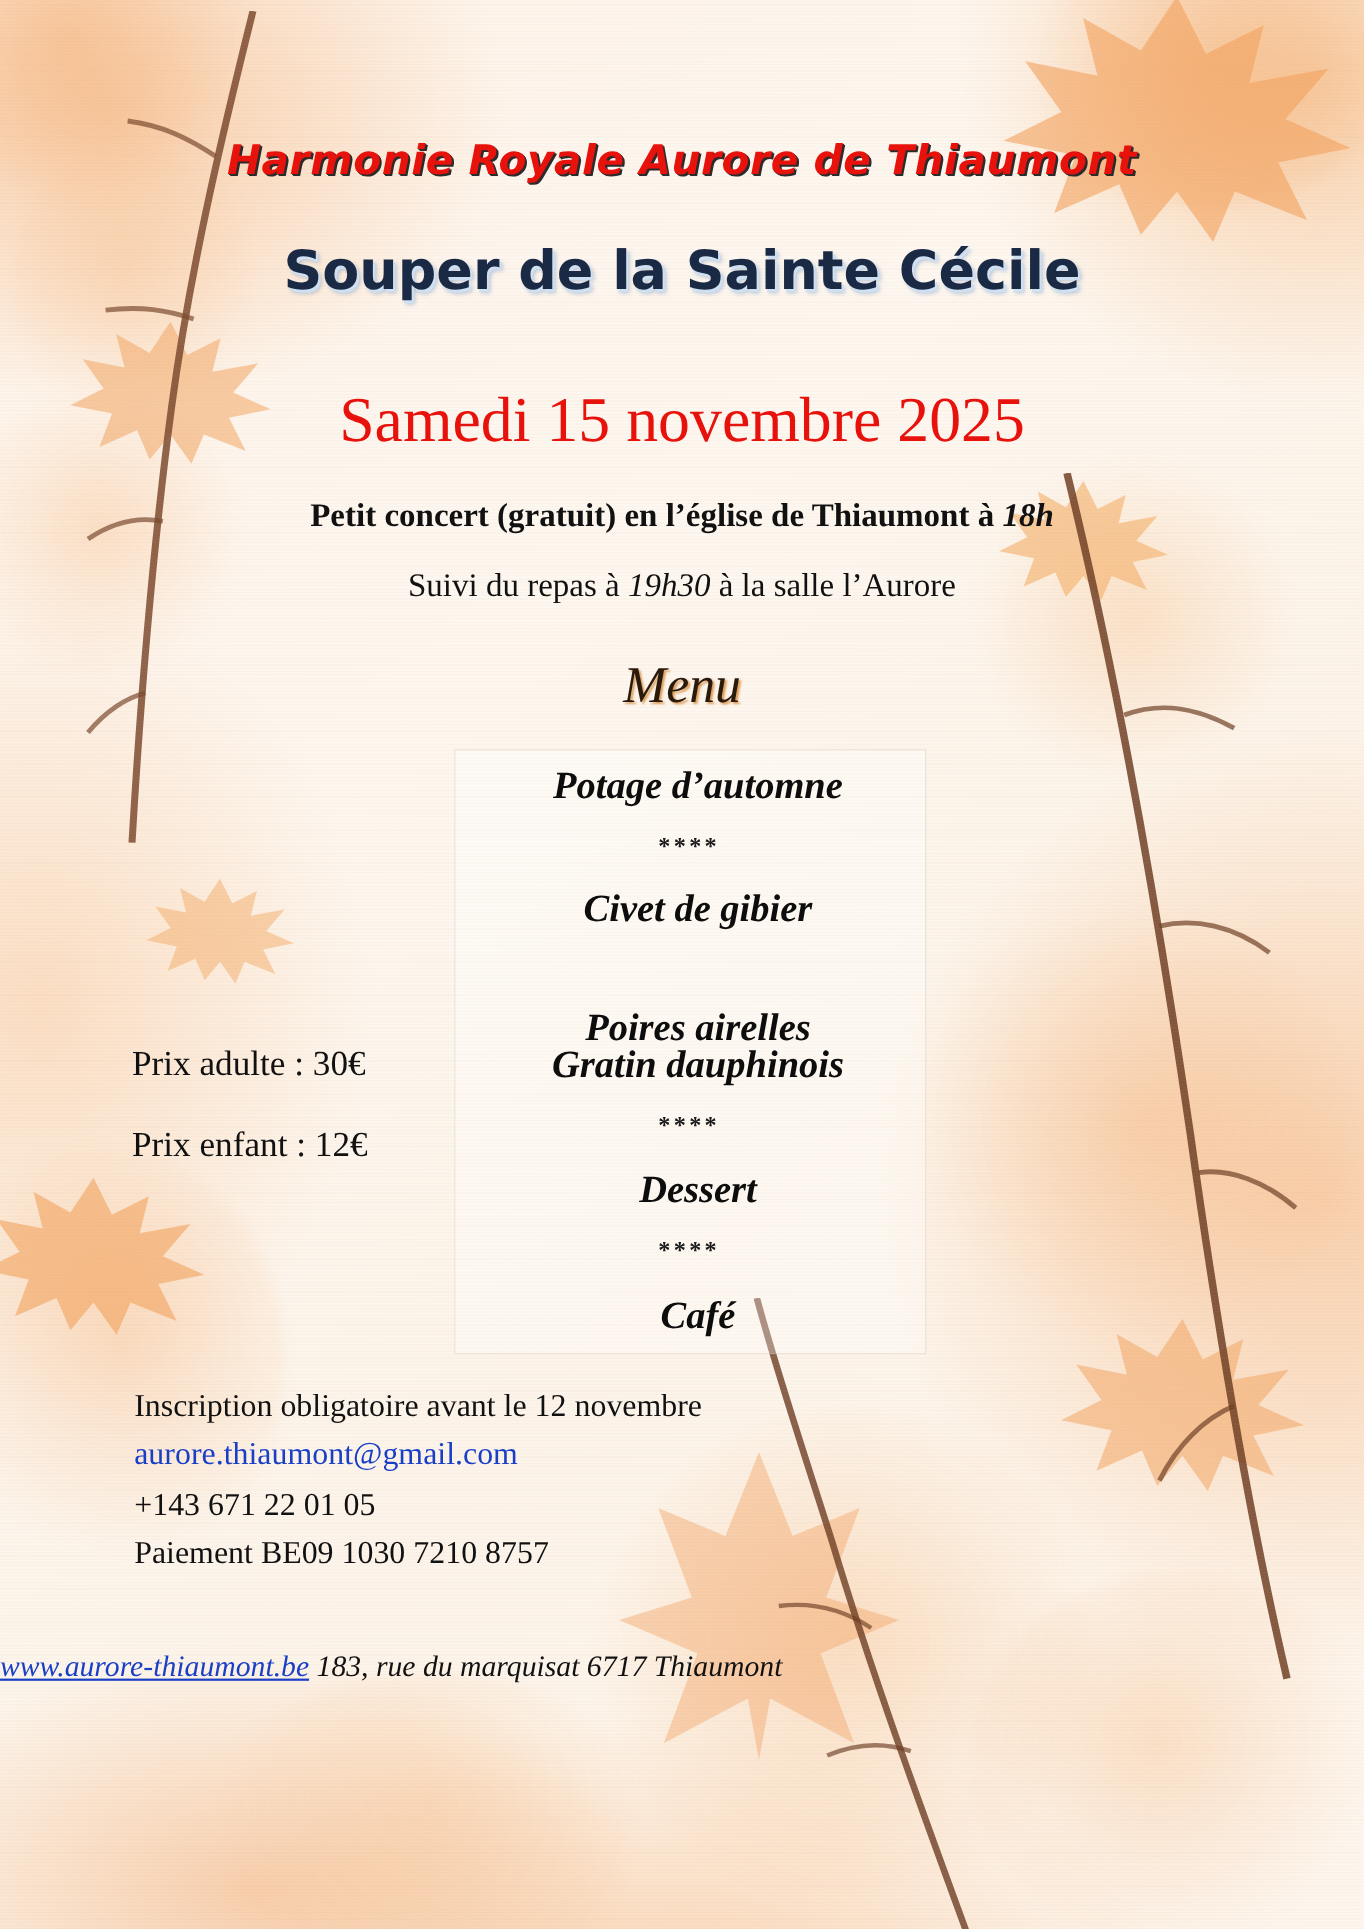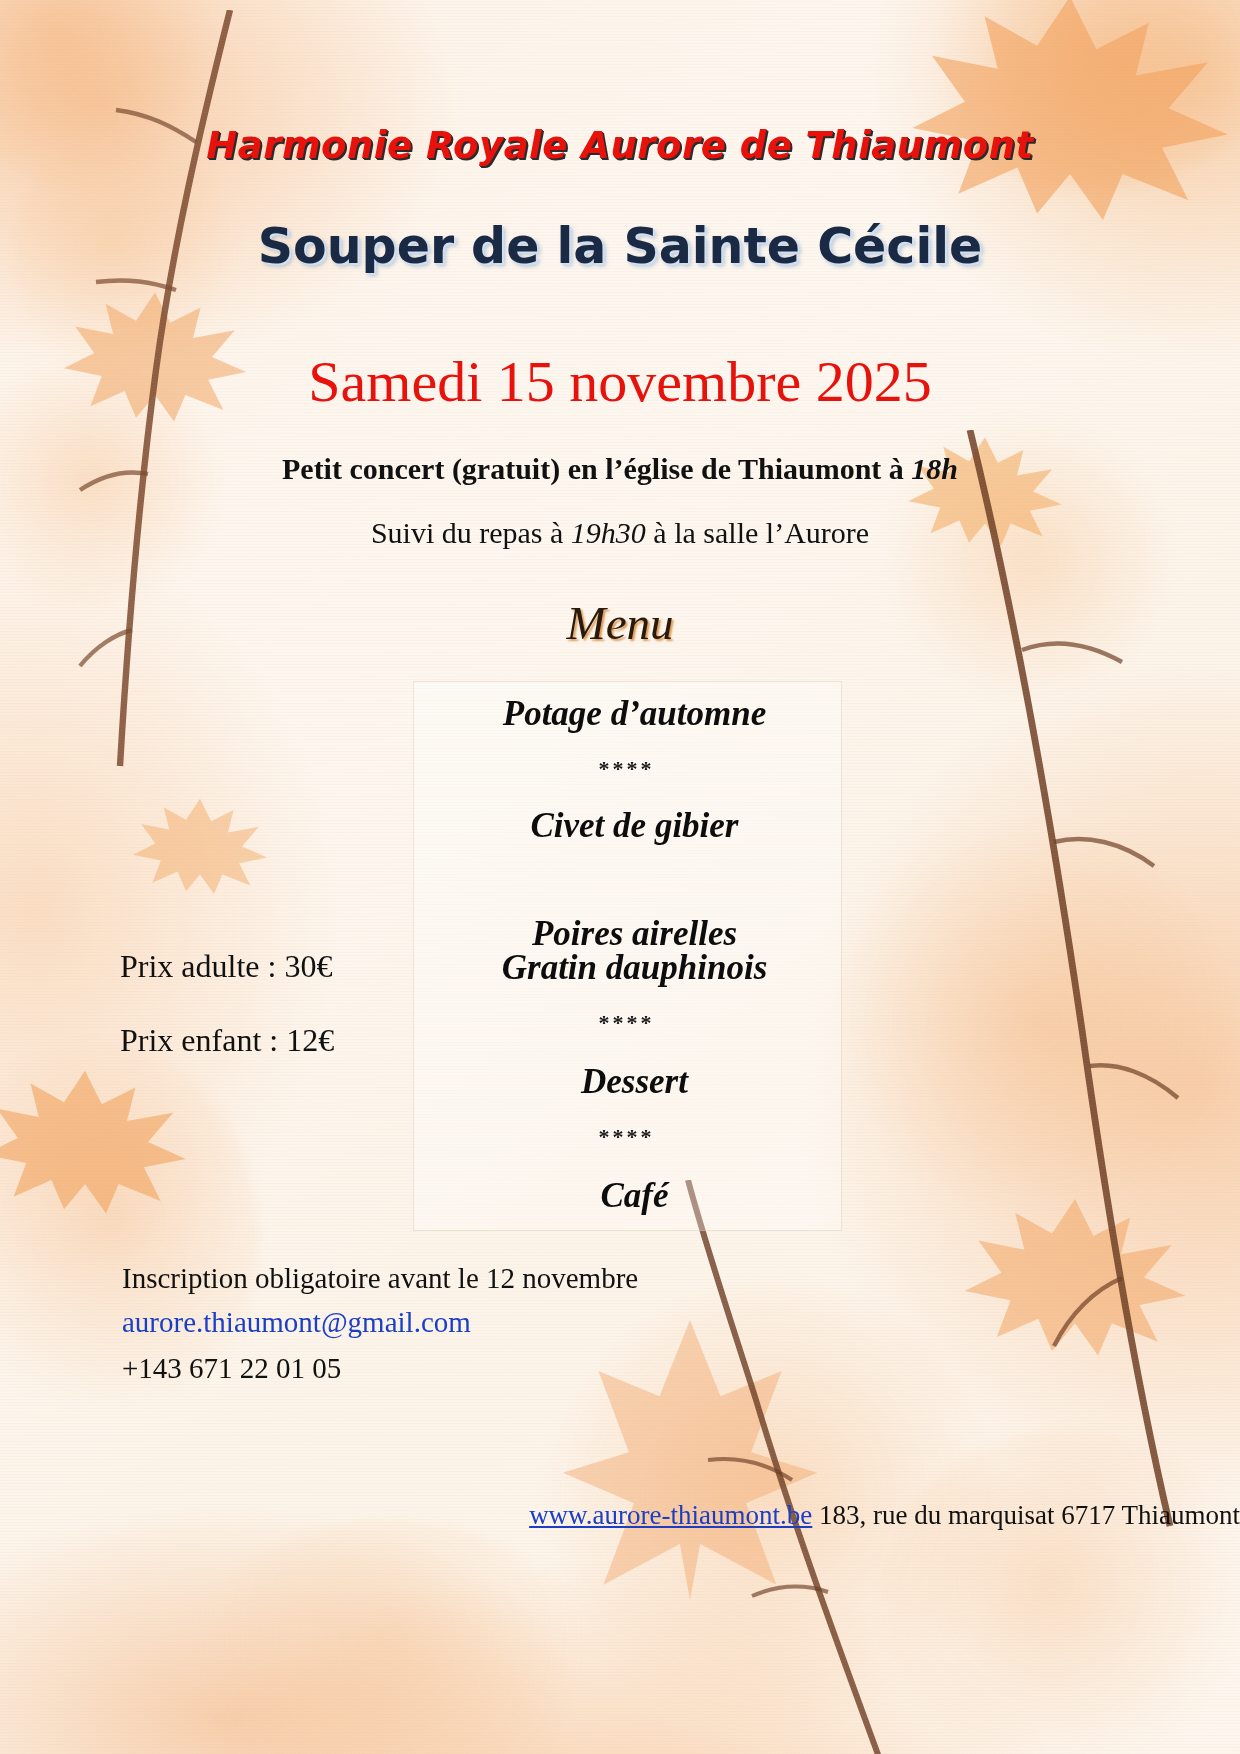--- a/index.html
+++ b/index.html
@@ -193,24 +193,25 @@
     color: #1a3fc7;
   }
   #reg-phone { top: 1352px; }
   #reg-payment { top: 1396px; }
 
   #bottom-line {
     position: absolute;
     left: 0;
     right: 0;
     top: 1500px;
-    text-align: right;
+    text-align: left;
     font-family: "Liberation Serif", serif;
     font-size: 27px;
     color: #111;
+    font-style: italic;
   }
   #bottom-line .site {
     color: #1a3fc7;
     text-decoration: underline;
   }
 </style>
 </head>
 <body>
 
 <div id="poster">
@@ -313,19 +314,20 @@
     <div class="menu-item" id="m-dessert">Dessert</div>
     <div class="menu-sep" id="sep-3">****</div>
     <div class="menu-item" id="m-cafe">Café</div>
 
     <div class="price" id="price-adult">Prix adulte : 30€</div>
     <div class="price" id="price-child">Prix enfant : 12€</div>
 
     <div class="footer-line" id="reg-deadline">Inscription obligatoire avant le 12 novembre</div>
     <div class="footer-line" id="reg-email">aurore.thiaumont@gmail.com</div>
     <div class="footer-line" id="reg-phone">+143 671 22 01 05</div>
+    <div class="footer-line" id="reg-payment">Paiement  BE09 1030 7210 8757</div>
 
     <div id="bottom-line">
       <span class="site">www.aurore-thiaumont.be</span><span> 183, rue du marquisat 6717 Thiaumont</span>
     </div>
 
   </div>
 </div>
 
 </body></html>

